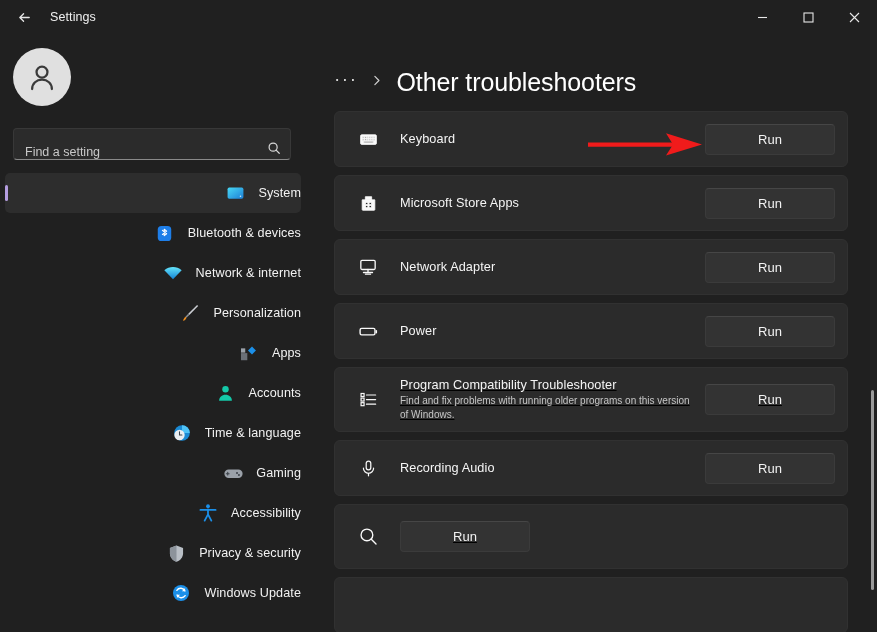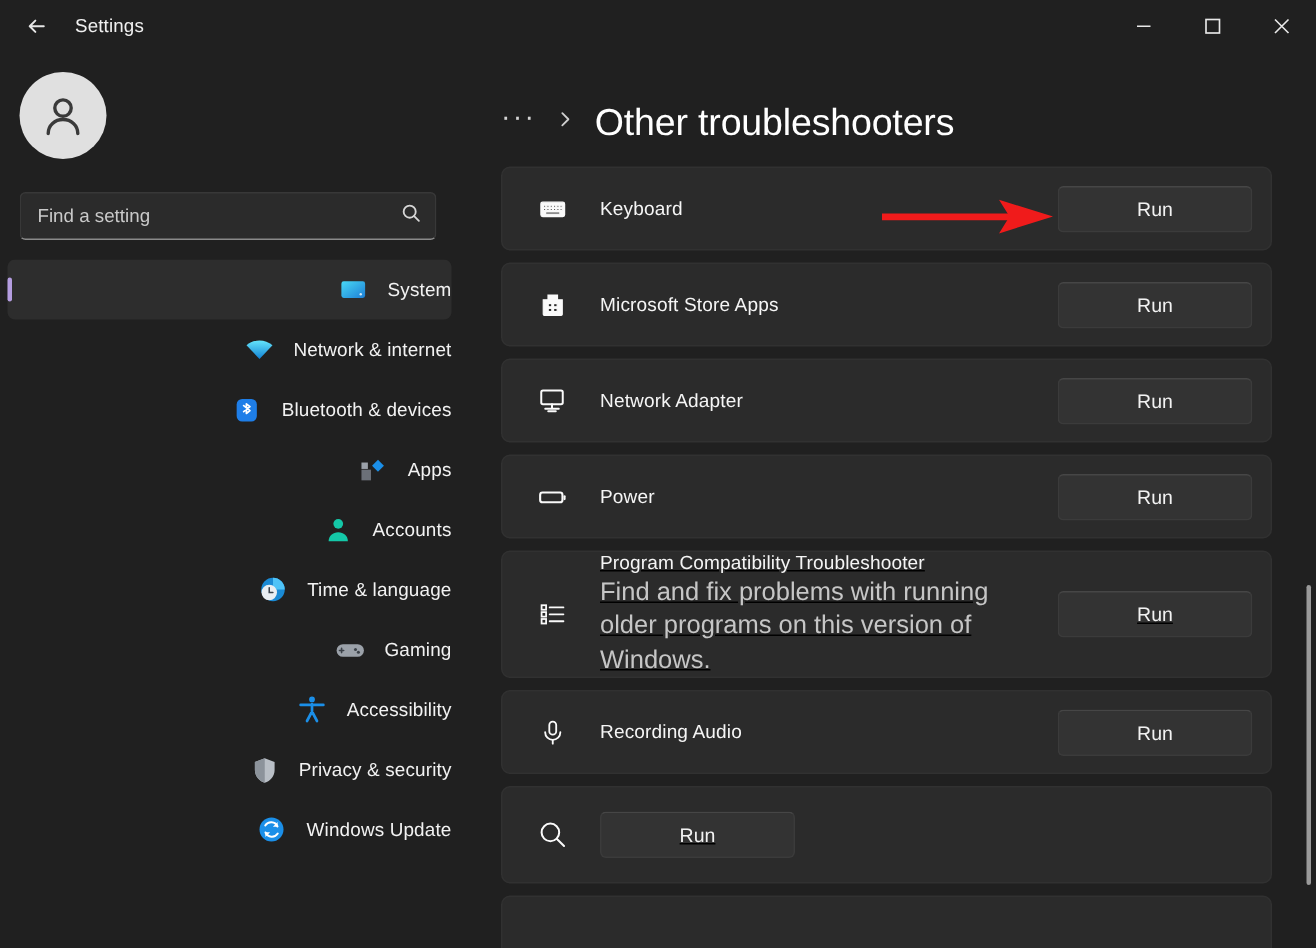--- a/index.html
+++ b/index.html
@@ -51,21 +51,21 @@
     display:flex; align-items:center; justify-content:center;
   }
   .avatar svg { width:32px; height:32px; stroke:#3a3a3a; fill:none; stroke-width:1.7; }
 
   .searchwrap { padding:22px 19px 0 13px; }
   .searchbox {
     height:32px; background:#2b2b2b;
     border:1px solid #383838;
     border-bottom:1px solid #8a8a8a;
     border-radius:4px;
-    display:flex; align-items:center;
+    display:flex; align-items:flex-end;
     padding:0 9px 0 11px;
   }
   .searchbox input {
     flex:1; background:transparent; border:none; outline:none;
     color:#e3e3e3; font-size:12.5px; font-family:inherit;
   }
   .searchbox input::placeholder { color:#c9c9c9; }
   .search-icon svg { width:14px; height:14px; stroke:#d6d6d6; fill:none; stroke-width:1.4; }
 
   .navlist { margin-top:13px; padding:0 9px 0 5px; overflow:hidden; }
@@ -119,21 +119,21 @@
     flex:0 0 auto;
   }
   .card.tall { min-height:65px;text-decoration:underline; }
   .card-ico {
     width:30px; flex:0 0 30px; margin-right:17px;
     display:flex; align-items:center; justify-content:center;
   }
   .card-ico svg { stroke:#fafafa; fill:none; }
   .card-text { flex:1; min-width:0; padding-right:10px; }
   .card-title { font-size:12.7px; color:#f5f5f5; letter-spacing:.1px; }
-  .card-desc { font-size:17px; color:#c6c6c6; margin-top:2px; line-height:1.32; max-width:300px; }
+  .card-desc { font-size:10px; color:#c6c6c6; margin-top:2px; line-height:1.32; max-width:300px; }
   .run-btn {
     width:130px; height:31px; flex:0 0 130px;
     background:#333333;
     border:1px solid #3b3b3b;
     border-top-color:#464646;
     border-radius:4px;
     color:#f2f2f2; font-size:13px; font-family:inherit;
     cursor:pointer;
     display:flex; align-items:center; justify-content:center;
   }
@@ -220,43 +220,53 @@
                 </defs>
               <rect x="2" y="4.5" width="20" height="14" rx="2" fill="url(#gMon)"></rect>
               <circle cx="18.3" cy="15.4" r="1" fill="#ffffff" opacity=".8"></circle>
             </svg>
           </span>
           <span class="nav-label">System</span>
         </div>
 
         <div class="navitem">
           <span class="nav-ico">
+            <svg width="19" height="19" viewBox="0 0 24 24">
+              <rect x="3.5" y="2.5" width="17" height="19" rx="4.6" fill="#1e7ee8"></rect>
+              <path d="M9.4 8.1l5.3 4.2-3 2.4V6.6l3 2.4-5.3 4.2" fill="none" stroke="#fff" stroke-width="1.45" stroke-linejoin="round" stroke-linecap="round"></path>
+            </svg>
+          </span>
+          <span class="nav-label">Bluetooth &amp; devices</span>
+        </div>
+
+        <div class="navitem">
+          <span class="nav-ico">
             <svg width="20" height="20" viewBox="0 0 24 24">
               <defs>
                   <linearGradient id="gWifi" x1="0" y1="0" x2="0" y2="1">
                 <stop offset="0" stop-color="#64e4fb"></stop>
                     <stop offset="1" stop-color="#1282d4"></stop>
                   </linearGradient>
                 </defs>
               <path d="M1.6 8.6C4.6 6.1 8.2 4.8 12 4.8s7.4 1.3 10.4 3.8L12 19.6z" fill="url(#gWifi)"></path>
             </svg>
           </span>
           <span class="nav-label">Network &amp; internet</span>
         </div>
 
         <div class="navitem">
           <span class="nav-ico">
-            <svg width="19" height="19" viewBox="0 0 24 24">
-              <rect x="3.5" y="2.5" width="17" height="19" rx="4.6" fill="#1e7ee8"></rect>
-              <path d="M9.4 8.1l5.3 4.2-3 2.4V6.6l3 2.4-5.3 4.2" fill="none" stroke="#fff" stroke-width="1.45" stroke-linejoin="round" stroke-linecap="round"></path>
-            </svg>
-          </span>
-          <span class="nav-label">Bluetooth &amp; devices</span>
-        </div>
-
+            <svg width="20" height="20" viewBox="0 0 24 24">
+              <path d="M20.5 2.4l1.3 1.3-10.6 10.6-1.3-1.3z" fill="#c9ccd1"></path>
+              <path d="M9.9 13l1.3 1.3-3.4 3.4-1.3-1.3z" fill="#8b9096"></path>
+              <path d="M6.5 16.4l1.3 1.3c-.6 1.9-1.9 3.2-4.3 3.7.7-2.1 1.3-3.3 3-5z" fill="#f3911f"></path>
+            </svg>
+          </span>
+          <span class="nav-label">Personalization</span>
+        </div>
 
         <div class="navitem">
           <span class="nav-ico">
             <svg width="19" height="19" viewBox="0 0 24 24">
               <rect x="2.5" y="11.5" width="8" height="9" fill="#6b7078"></rect>
               <rect x="2.5" y="5.5" width="5.4" height="5.4" fill="#9ba1a9"></rect>
               <path d="M16.4 3.2l5 5-5 5-5-5z" fill="#1b8fe8"></path>
               <path d="M12.4 12.6h7.8v7.8h-7.8z" fill="#3fa9f5" opacity=".0"></path>
             </svg>
           </span>

